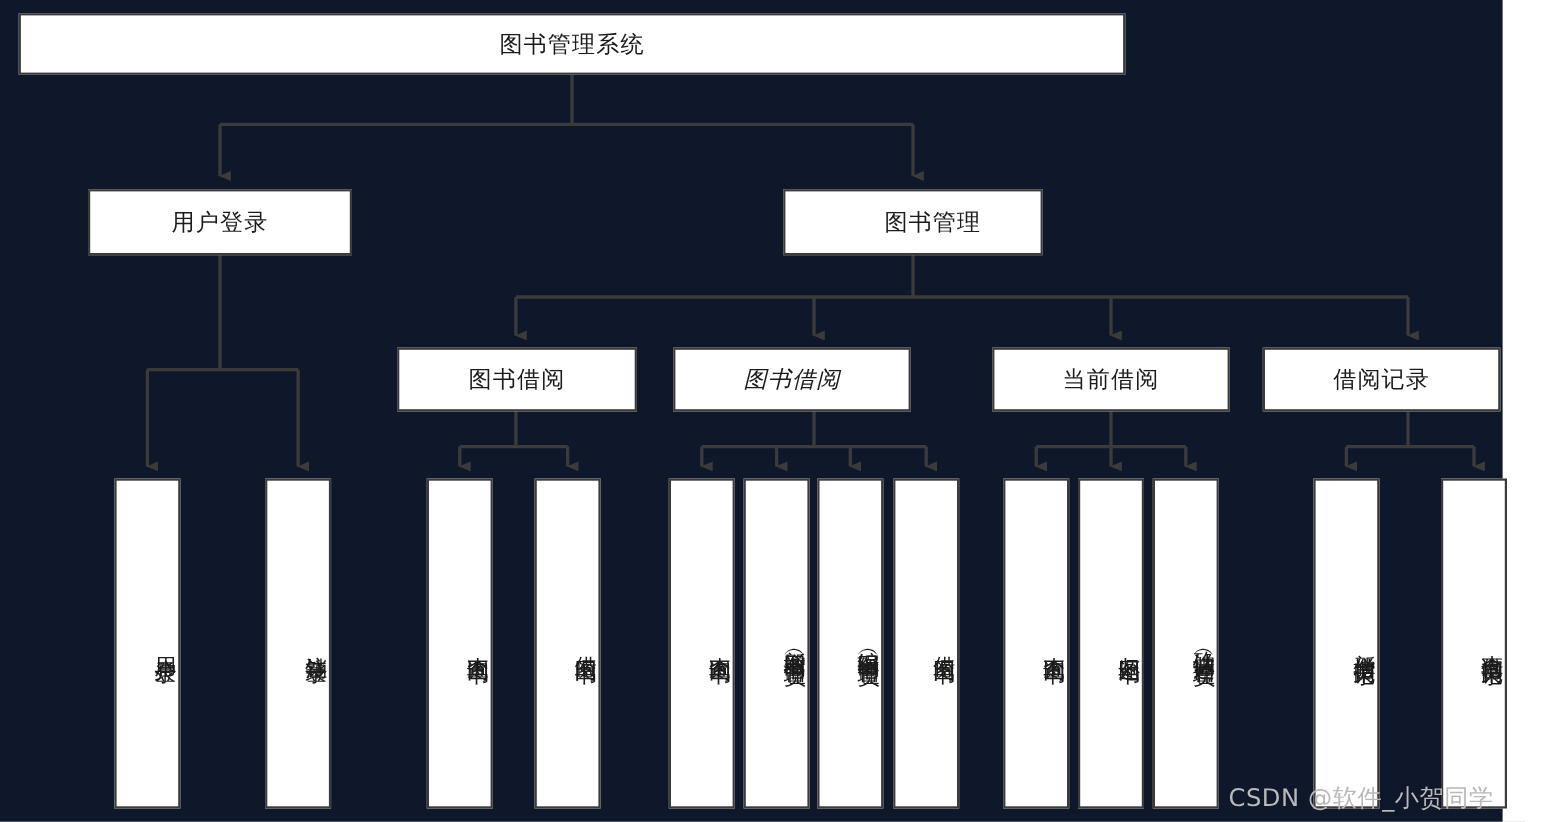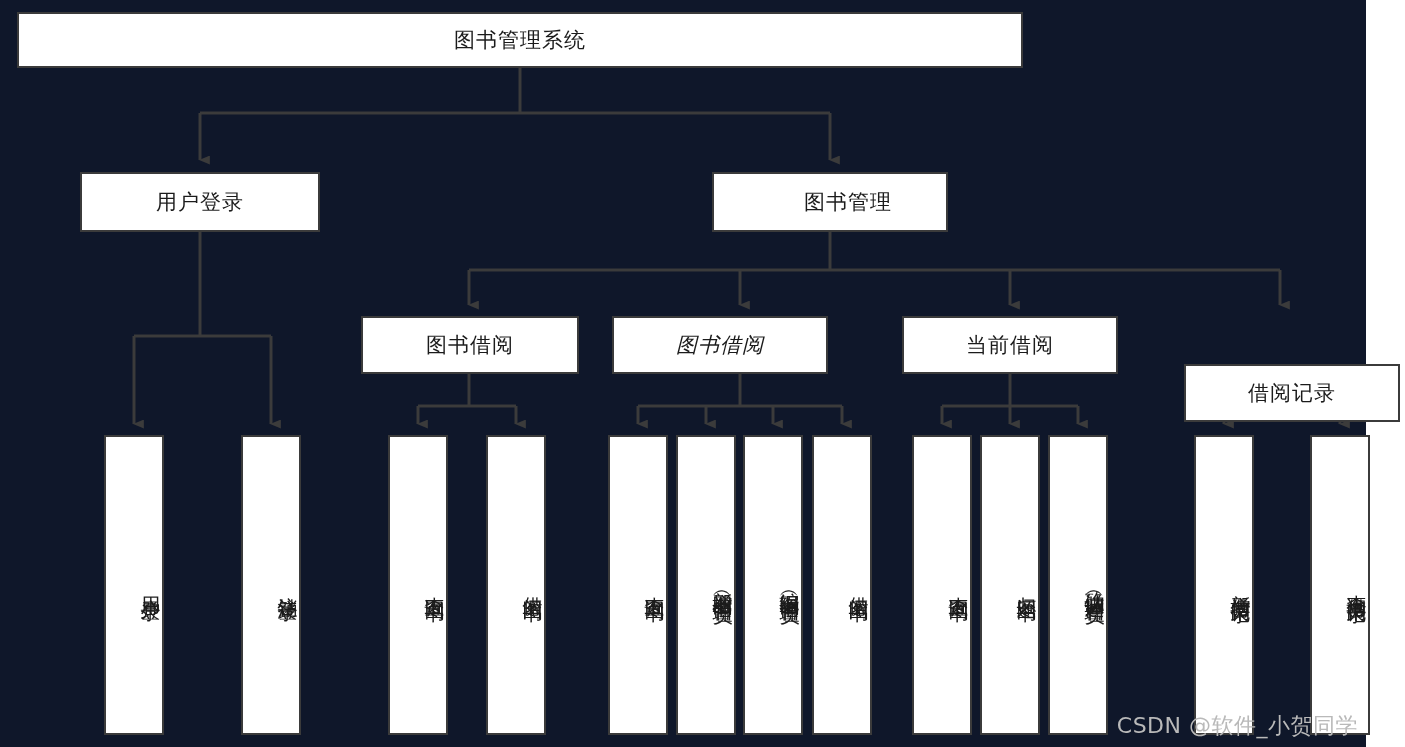--- a/index.html
+++ b/index.html
@@ -140,21 +140,21 @@
 
   <div class="node horiz" style="left:361px; top:316px; width:218px; height:58px;">
     <span>图书借阅</span>
   </div>
   <div class="node horiz" style="left:612px; top:316px; width:216px; height:58px;font-style:italic;">
     <span>图书借阅</span>
   </div>
   <div class="node horiz" style="left:902px; top:316px; width:216px; height:58px;">
     <span>当前借阅</span>
   </div>
-  <div class="node horiz" style="left:1184px; top:316px; width:216px; height:58px;margin-top:48px;">
+  <div class="node horiz" style="left:1148px; top:316px; width:216px; height:58px;">
     <span>借阅记录</span>
   </div>
 
   <div class="node vert" style="left:104px; top:435px; width:60px; height:300px;">
     <span class="vlabel">用户登录</span>
   </div>
   <div class="node vert" style="left:241px; top:435px; width:60px; height:300px;">
     <span class="vlabel">注销登录</span>
   </div>
 

